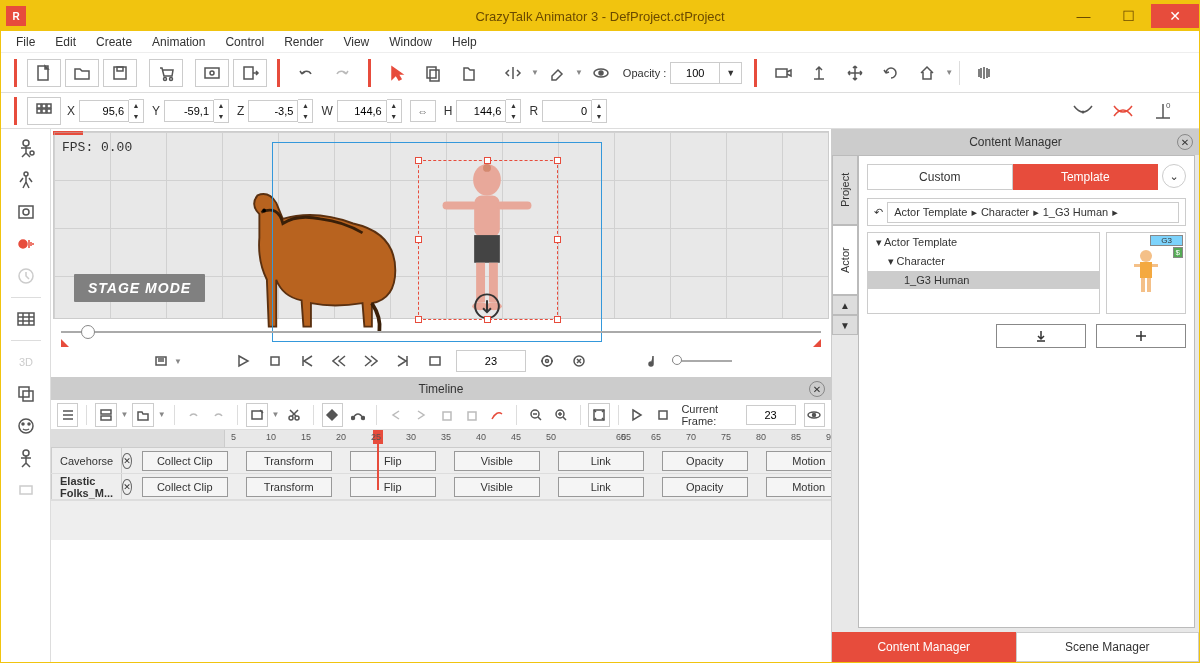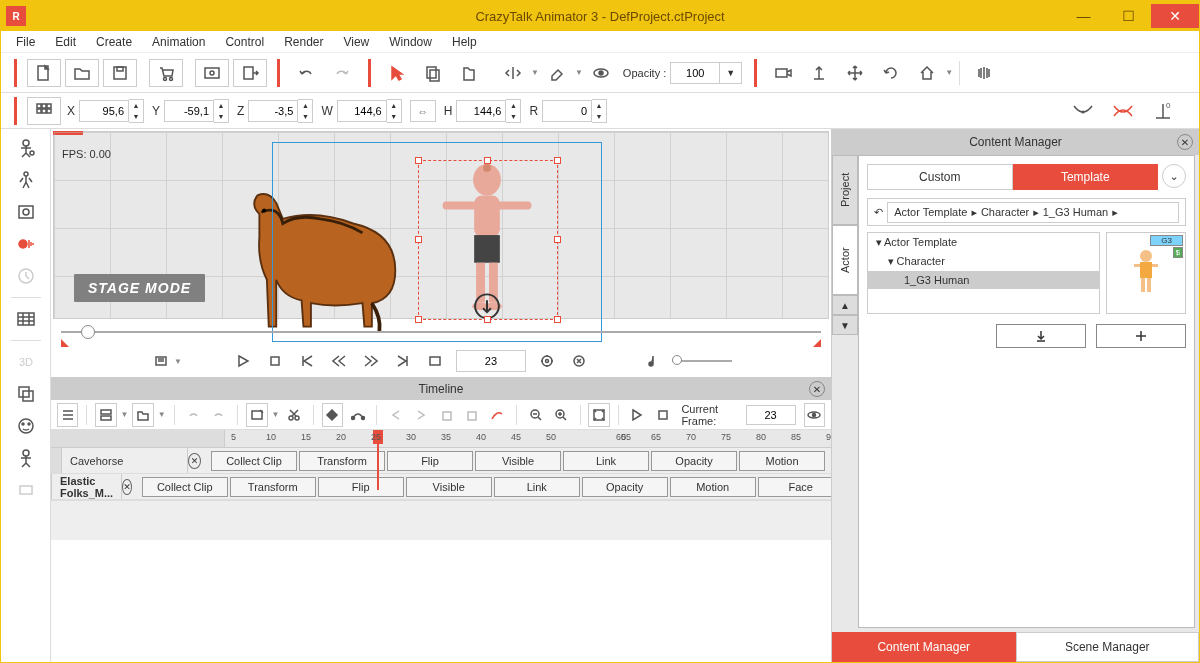--- a/index.html
+++ b/index.html
@@ -35,21 +35,21 @@
 .left-tools { width:50px; background:#fff; border-right:1px solid #ddd; display:flex; flex-direction:column; align-items:center; padding-top:4px; gap:2px;}
 .left-tools .lt { width:36px; height:30px; display:flex; align-items:center; justify-content:center; border:1px solid transparent;}
 .left-tools .lt svg { width:20px; height:20px; stroke:#555; fill:none; stroke-width:1.5;}
 .left-tools .lt.red svg { stroke:#e74c3c; fill:#e74c3c;}
 .left-tools .lt.dim svg { stroke:#ccc;}
 .left-tools .divider { width:30px; height:1px; background:#ddd; margin:4px 0;}
 .center { flex:1; display:flex; flex-direction:column; overflow:hidden;}
 .viewport-wrap { flex:0 0 248px; display:flex; flex-direction:column;}
 .viewport { flex:1; background:#e8e8e8; position:relative; border:1px solid #ccc; margin:2px;}
 .viewport .red-tab { position:absolute; top:-1px; left:-1px; width:30px; height:4px; background:#e74c3c;}
-.viewport .fps { position:absolute; top:16px; left:8px; font-family:Liberation Sans, sans-serif; font-size:11px; color:#333;}
+.viewport .fps { position:absolute; top:8px; left:8px; font-family:Liberation Mono, monospace; font-size:13px; color:#333;}
 .grid-overlay { position:absolute; inset:0; background-image:
   linear-gradient(to right, #bbb 1px, transparent 1px),
   linear-gradient(to bottom, #bbb 1px, transparent 1px);
   background-size: 56px 48px; opacity:0.5;}
 .stage-mode { position:absolute; bottom:16px; left:20px; background:#808080; color:#fff; padding:6px 14px; font-size:14px; font-style:italic; font-weight:bold; letter-spacing:1px; border-radius:1px;}
 .selection-box { position:absolute; border:1px solid #3498db;}
 .sel-outer { top:10px; left:218px; width:330px; height:200px;}
 .sel-inner { position:absolute; border:1px dashed #e74c3c; top:28px; left:364px; width:140px; height:160px;}
 .handle { position:absolute; width:7px; height:7px; background:#fff; border:1px solid #e74c3c;}
 .horse { position:absolute; top:54px; left:176px; width:190px; height:150px;}
@@ -100,21 +100,21 @@
 .tl-ruler { height:18px; background:#e8e8e8; border-bottom:1px solid #ccc; display:flex; position:relative; font-size:10px; color:#555;}
 .tl-ruler .name-col { width:174px; border-right:1px solid #ccc; background:#ddd;}
 .tl-ruler .ticks { flex:1; position:relative;}
 .tl-ruler .tick { position:absolute; top:2px; font-size:9px;}
 .tl-ruler .playhead-marker { position:absolute; top:0; width:10px; height:14px; background:#e74c3c;}
 .tl-ruler .playhead-stem { position:absolute; top:0; width:2px; background:#e74c3c; height:60px;}
 .tl-track { height:26px; display:flex; border-bottom:1px solid #ddd; background:#eee;}
 .tl-track .name { width:158px; padding:0 8px; display:flex; align-items:center; font-size:11px; border-right:1px solid #ccc;}
 .tl-track .name.bold { font-weight:bold;}
 .tl-track .xcircle { width:16px; height:16px; border:1px solid #666; border-radius:50%; display:flex; align-items:center; justify-content:center; font-size:9px; margin-right:4px; align-self:center;}
-.tl-track .clips { flex:1; display:flex; align-items:center; gap:2px; padding:0 6px;text-align:center;}
+.tl-track .clips { flex:1; display:flex; align-items:center; gap:18px; padding:0 6px;text-align:center;}
 .tl-track .clip { height:20px; border:1px solid #999; background:#f5f5f5; display:flex; align-items:center; justify-content:center; font-size:11px; padding:0 4px;}
 .tl-track .clip.w1 { width:86px;}
 .tl-expander { width:14px; display:flex; align-items:center; border-right:1px solid #ccc; background:#ddd;}
 .rp-thumb-ic { width:40px; height:50px; position:relative;}
 svg.icon { overflow:visible;}
 </style>
 </head>
 <body>
 
 <div class="titlebar">

